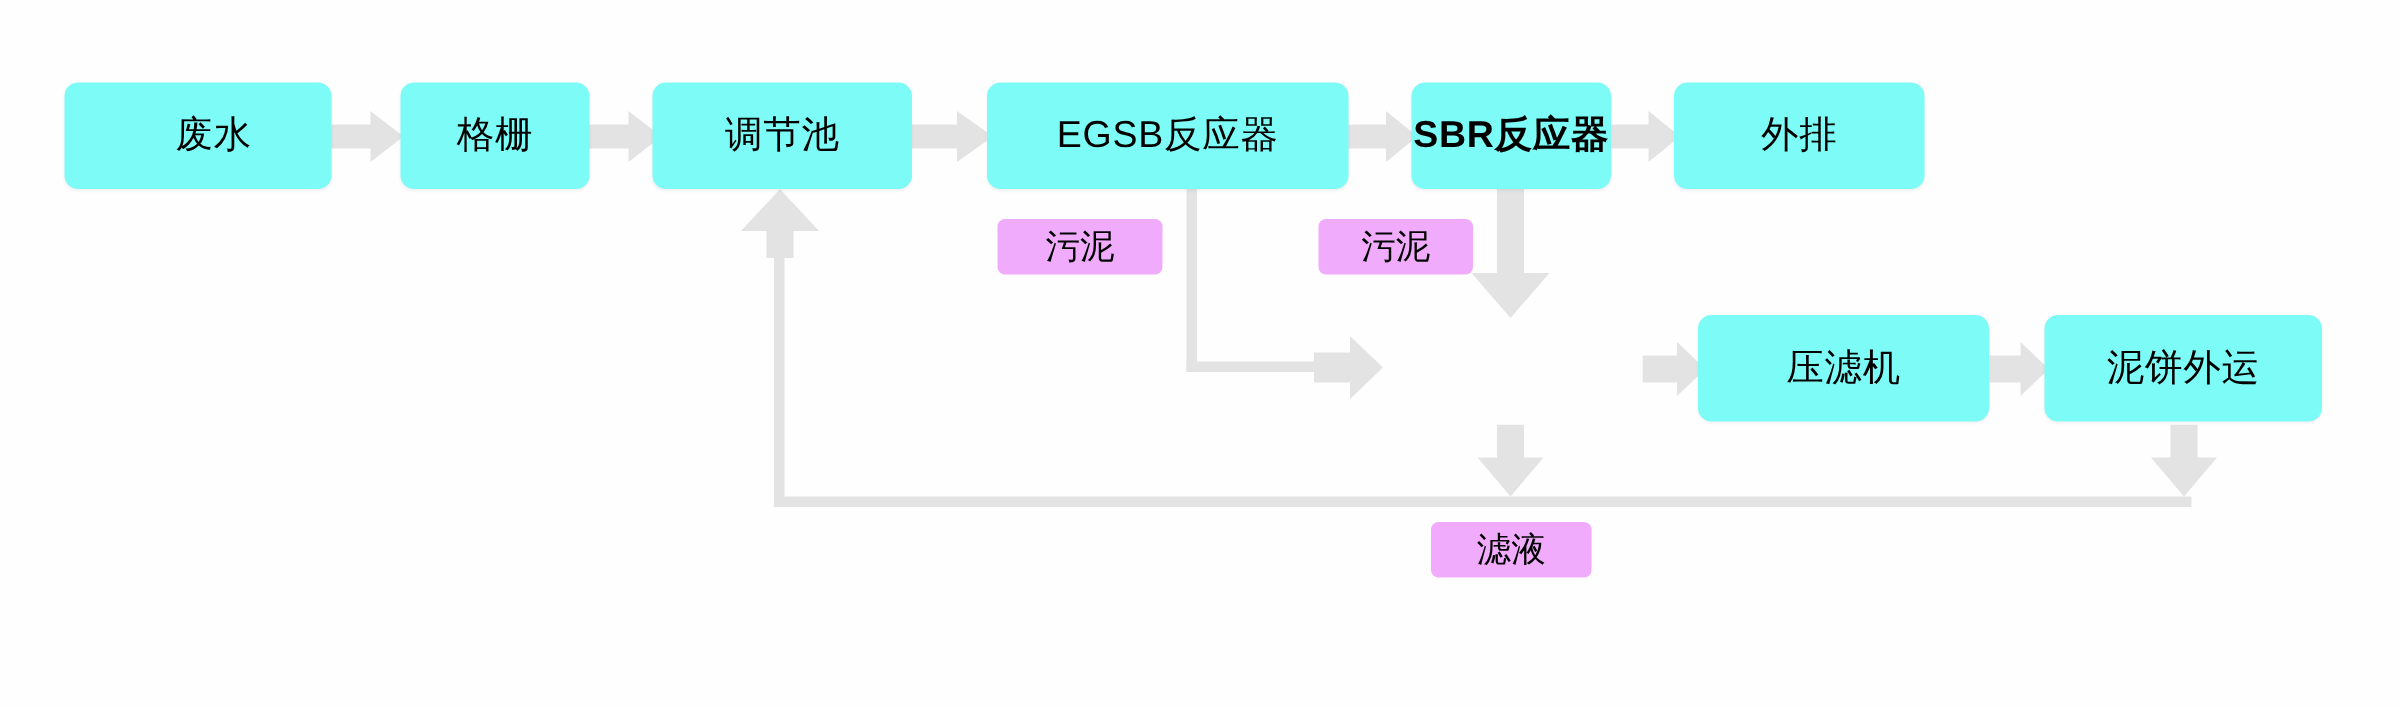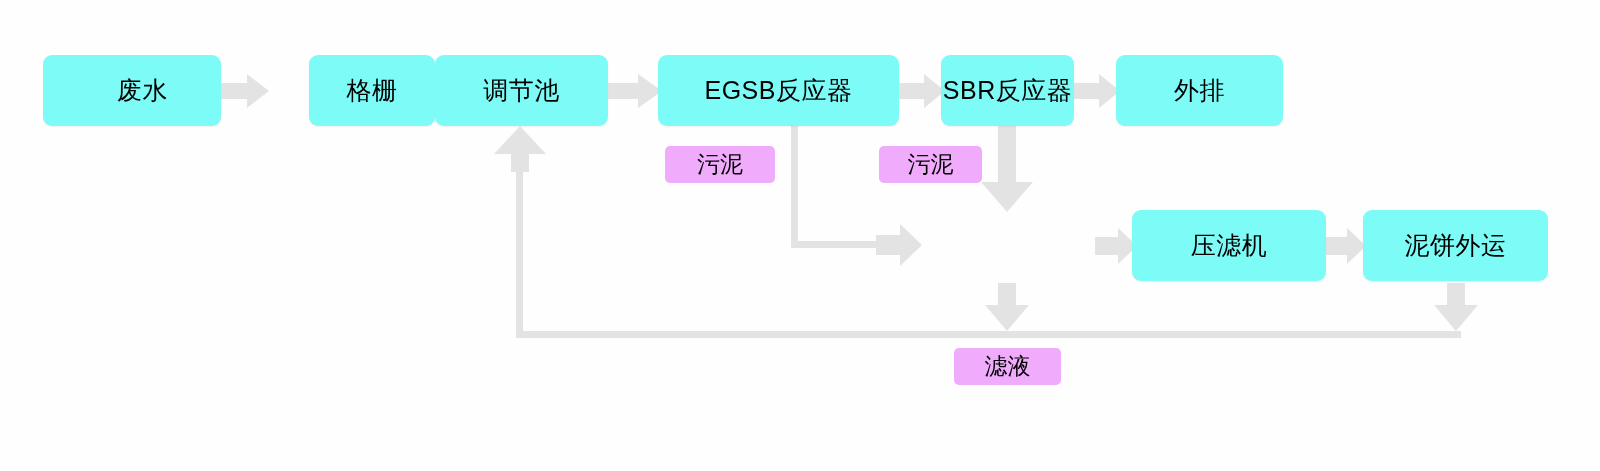--- a/index.html
+++ b/index.html
@@ -147,33 +147,33 @@
   <div class="arrow" style="left:494px; top:126px; width:52px; height:46px;">
     <svg width="52" height="46" viewBox="0 0 52 46">
       <polygon points="26,0 52,28 35,28 35,46 17,46 17,28 0,28" fill="#e3e3e3"></polygon>
     </svg>
   </div>
 
   <div class="node" style="left:43px; top:55px; width:178px; height:71px;padding-left:21px;">
     <span>废水</span>
   </div>
 
-  <div class="node" style="left:267px; top:55px; width:126px; height:71px;margin-left:42px;">
+  <div class="node" style="left:267px; top:55px; width:126px; height:71px;">
     <span>格栅</span>
   </div>
 
   <div class="node" style="left:435px; top:55px; width:173px; height:71px;">
     <span>调节池</span>
   </div>
 
   <div class="node" style="left:658px; top:55px; width:241px; height:71px;">
     <span>EGSB反应器</span>
   </div>
 
-  <div class="node" style="left:941px; top:55px; width:133px; height:71px;">
+  <div class="node" style="left:941px; top:55px; width:133px; height:71px;font-weight:bold;">
     <span>SBR反应器</span>
   </div>
 
   <div class="node" style="left:1116px; top:55px; width:167px; height:71px;text-align:right;">
     <span>外排</span>
   </div>
 
 
   <div class="node" style="left:1363px; top:210px; width:185px; height:71px;">
     <span>泥饼外运</span>

